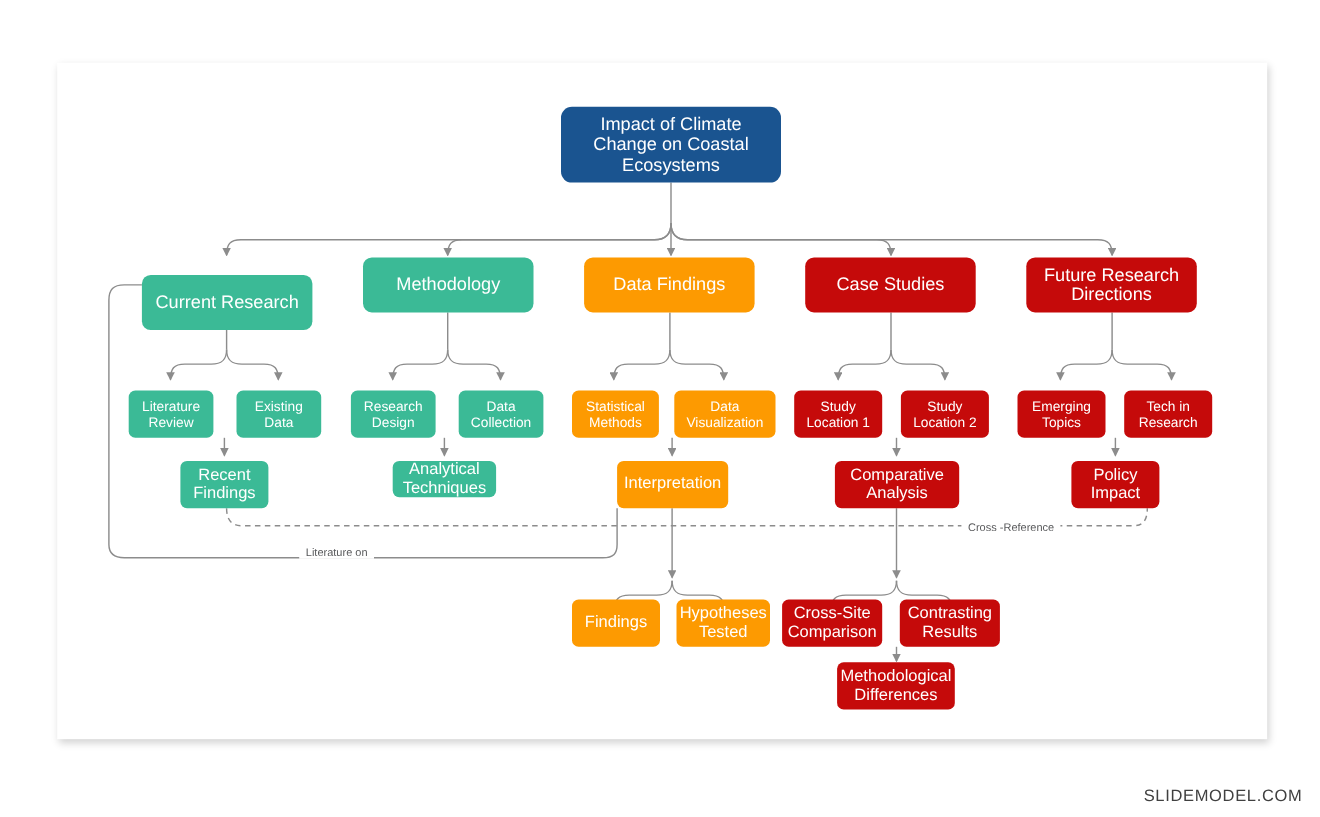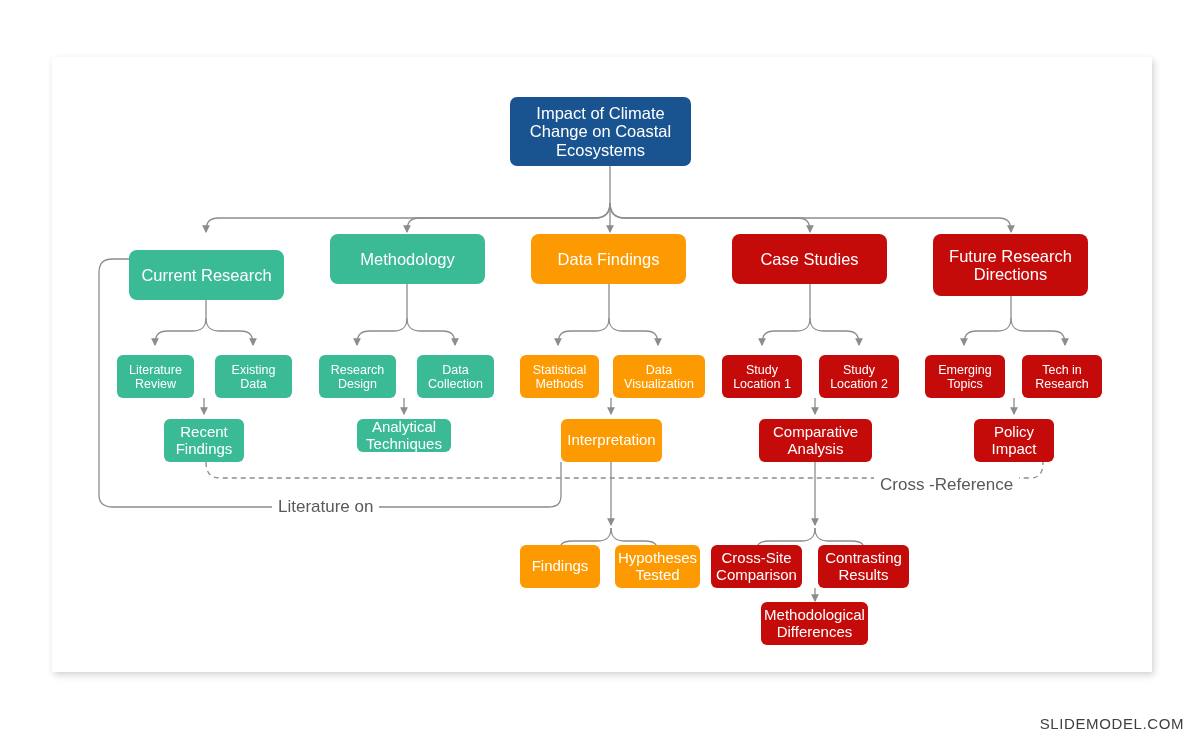--- a/index.html
+++ b/index.html
@@ -42,21 +42,21 @@
   }
   .node.l3{
     border-radius:6px;font-size:15px;
   }
   .green{background:#3BBA96;}
   .orange{background:#FD9A01;}
   .red{background:#C50A0A;}
 
   .edge-label{
     position:absolute;
-    font-size:17px;color:#58595b;
+    font-size:10px;color:#58595b;
     background:#ffffff;
     padding:0 6px;
     white-space:nowrap;
     text-align:right;
   }
 
   #watermark{
     position:absolute;right:16px;bottom:11px;
     font-size:15px;letter-spacing:.6px;color:#404040;
   }
@@ -118,29 +118,29 @@
       <path d="M 1014,398 L 1014,414" marker-end="url(#ah)"></path>
 
       <path d="M 129,259 L 113,259 C 103,259 99,263 99,273 L 99,495 C 99,503 103,507 113,507
                L 548,507 C 558,507 561,503 561,495 L 561,462"></path>
 
       <path d="M 206,462 C 206,472 210,478 220,478 L 1030,478 C 1040,478 1043,472 1043,462" stroke-dasharray="5,4"></path>
 
     </g>
   </svg>
 
-  <div class="node root" style="left:510px;top:97px;width:181px;height:69px;">Impact of Climate
+  <div class="node root" style="left:510px;top:97px;width:200px;height:69px;border-radius:10px;">Impact of Climate
 Change on Coastal
 Ecosystems</div>
 
   <div class="node l1 green" style="left:129px;top:234px;width:155px;height:50px;margin-top:16px;">Current Research</div>
   <div class="node l1 green" style="left:330px;top:234px;width:155px;height:50px;">Methodology</div>
   <div class="node l1 orange" style="left:531px;top:234px;width:155px;height:50px;">Data Findings</div>
   <div class="node l1 red" style="left:732px;top:234px;width:155px;height:50px;">Case Studies</div>
-  <div class="node l1 red" style="left:933px;top:234px;width:155px;height:62px;">Future Research
+  <div class="node l1 red" style="left:933px;top:234px;width:155px;height:50px;">Future Research
 Directions</div>
 
   <div class="node l2 green" style="left:117px;top:355px;width:77px;height:43px;">Literature
 Review</div>
   <div class="node l2 green" style="left:215px;top:355px;width:77px;height:43px;">Existing
 Data</div>
 
   <div class="node l2 green" style="left:319px;top:355px;width:77px;height:43px;">Research
 Design</div>
   <div class="node l2 green" style="left:417px;top:355px;width:77px;height:43px;">Data

